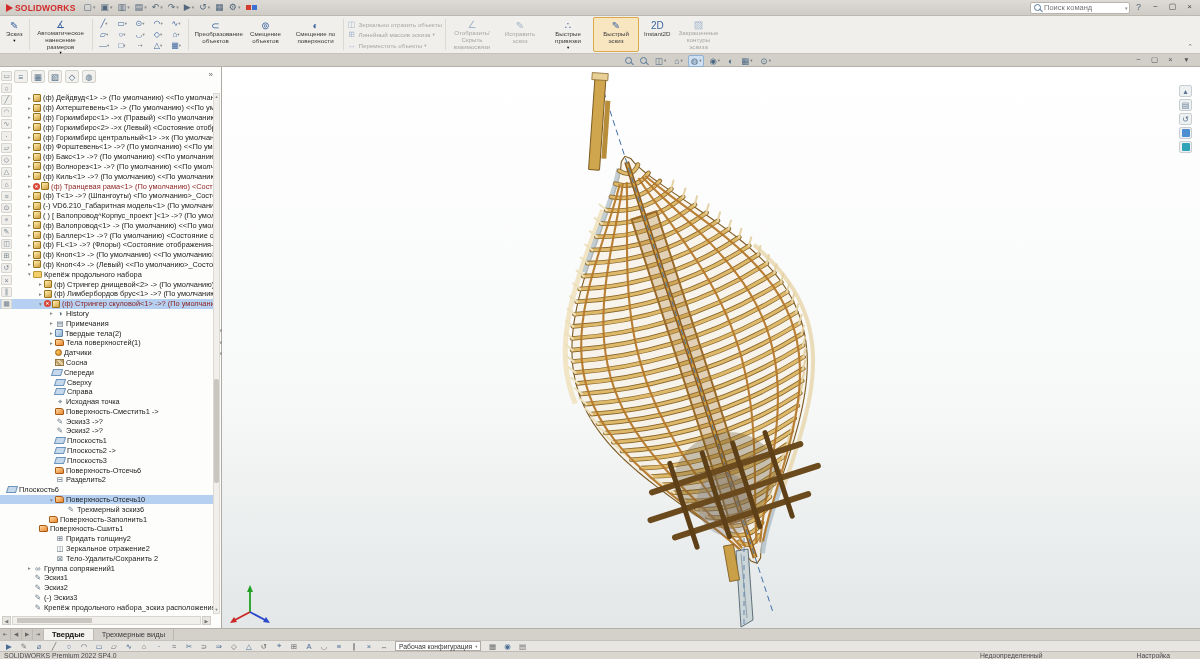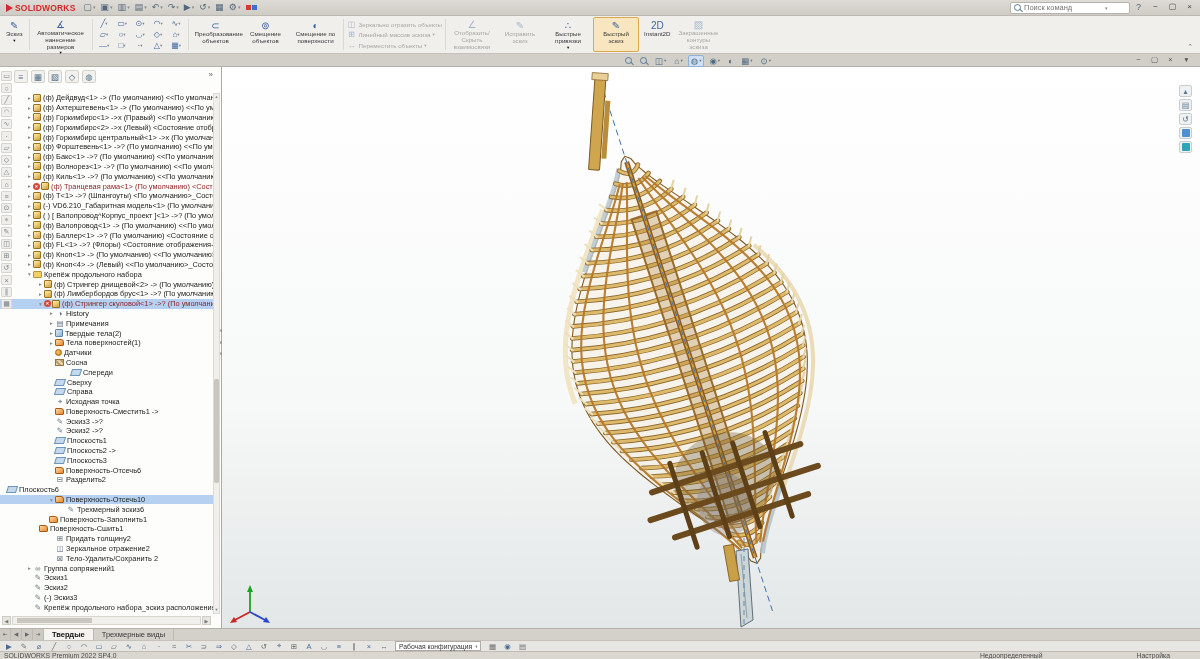--- a/index.html
+++ b/index.html
@@ -9,21 +9,21 @@
   .logo{display:flex;align-items:center;gap:2px;padding:0 6px;flex:none}
   .logo-mark{width:0;height:0;border-left:7px solid #d22b2b;border-top:4px solid transparent;border-bottom:4px solid transparent}
   .logo-text{color:#d22b2b;font-weight:bold;font-size:8.5px;letter-spacing:.2px}
   #qat{display:flex;align-items:center;gap:1px;flex:none}
   .tbi{height:13px;display:flex;align-items:center;padding:0 2px;border-radius:2px;color:#52677c;font-size:9px;line-height:13px}
   .tbi .caret{font-size:5px;color:#888;margin-left:1px}
   .cpair{display:flex;gap:1px;margin-left:3px}
   .cpair i{width:5px;height:5px;display:block}
   #doc-title{position:absolute;left:0;right:0;text-align:center;font-size:8.5px;color:#3c3c3c;pointer-events:none}
   #tb-right{margin-left:auto;display:flex;align-items:center;gap:4px;padding-right:2px;z-index:2}
-  .search{display:flex;align-items:center;gap:3px;background:#fff;border:1px solid #b8b4ad;height:12px;width:120px;padding:0 3px;border-radius:2px}
+  .search{display:flex;align-items:center;gap:3px;background:#fff;border:1px solid #b8b4ad;height:12px;width:100px;padding:0 3px;border-radius:2px}
   .search input{border:none;outline:none;width:78px;font-size:7.5px;color:#555;font-family:"Liberation Sans",sans-serif;background:transparent}
   .mag{position:relative;width:7px;height:7px;border:1.4px solid #5a7focc;border:1.4px solid #5a7c9c;border-radius:50%;flex:none}
   .mag::after{content:"";position:absolute;width:4px;height:1.4px;background:#5a7c9c;transform:rotate(45deg);right:-3px;bottom:-1px}
   .winb{width:17px;height:13px;text-align:center;line-height:12px;font-size:8px;color:#444}
   
   #ribbon{position:absolute;left:0;top:16px;width:1200px;height:38px;background:#f0efec;border-bottom:1px solid #c6c2bb;display:flex;align-items:stretch;padding:1px 3px;gap:2px}
   .rsep{width:1px;background:#dcd9d3;margin:2px 1px;flex:none}
   .rbtn{display:flex;flex-direction:column;align-items:center;justify-content:flex-start;padding:1px 2px;border:1px solid transparent;border-radius:2px;flex:none}
   .rbtn .ric{height:12px;font-size:10px;color:#3c66a0;display:flex;align-items:center}
   .rbtn .rlb{font-size:6.2px;line-height:6.8px;text-align:center;color:#3a3a3a;max-width:44px}
@@ -498,21 +498,21 @@
         <div class="trowi" style="padding-left: 48px;">
           <span class="arr"></span>
           <span class="tic ic-sens"></span>
           <span class="tlabel">Датчики</span>
         </div>
         <div class="trowi" style="padding-left: 48px;">
           <span class="arr"></span>
           <span class="tic ic-mat"></span>
           <span class="tlabel">Сосна</span>
         </div>
-        <div class="trowi" style="padding-left: 64px;">
+        <div class="trowi" style="padding-left: 45px;">
           <span class="arr"></span>
           <span class="tic ic-plane"></span>
           <span class="tlabel">Спереди</span>
         </div>
         <div class="trowi" style="padding-left: 48px;">
           <span class="arr"></span>
           <span class="tic ic-plane"></span>
           <span class="tlabel">Сверху</span>
         </div>
         <div class="trowi" style="padding-left: 48px;">

